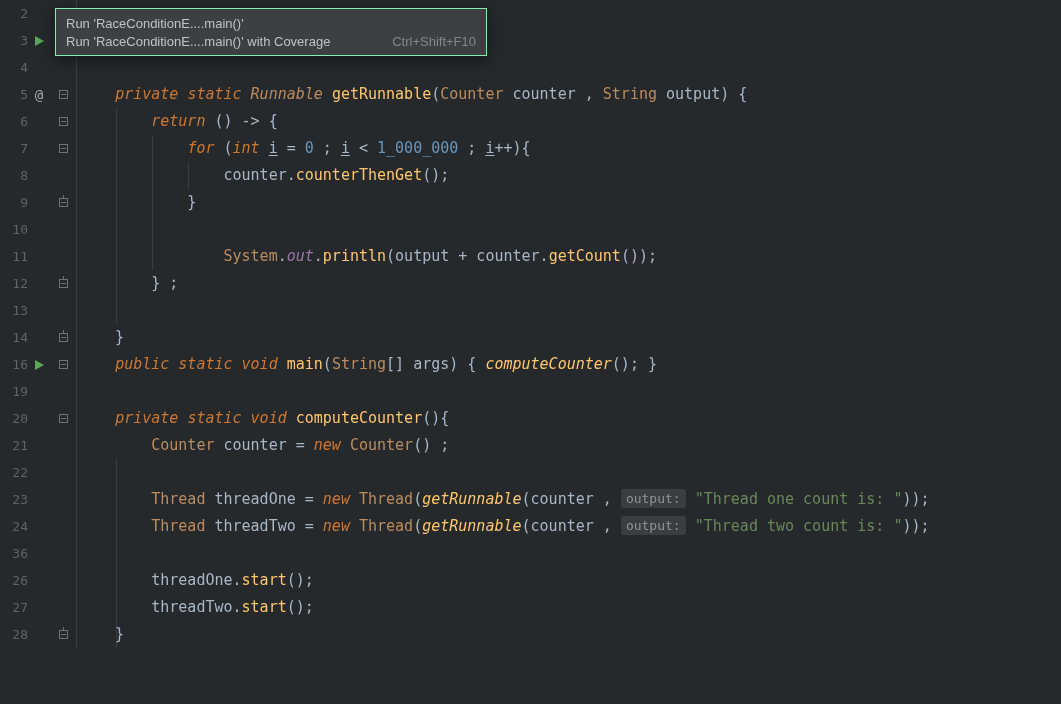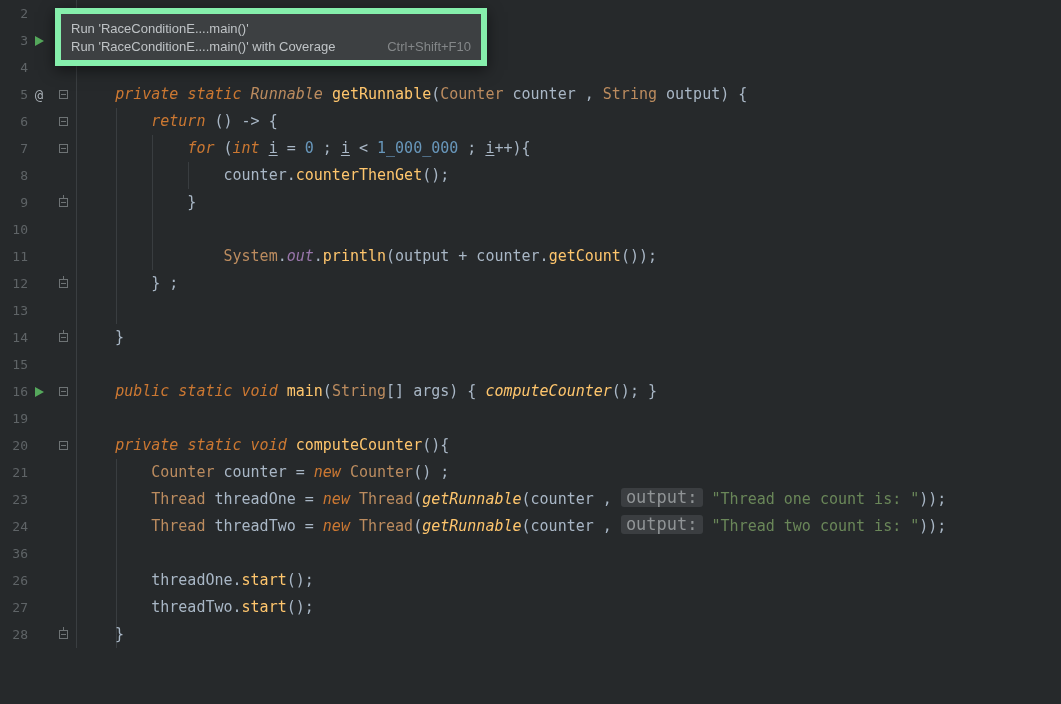--- a/index.html
+++ b/index.html
@@ -38,27 +38,27 @@
   .tk-mdecl { color:var(--method); }
   .tk-mcall { color:var(--method); }
   .tk-mcalli{ color:var(--method); font-style:italic; }
   .tk-num   { color:var(--number); }
   .tk-str   { color:var(--string); }
   .tk-fld   { color:var(--field); font-style:italic; }
   .tk-u     { color:var(--fg); text-decoration:underline; text-underline-offset:2px; }
 
   .inlay {
     display:inline-block; background:var(--inlay-bg); color:var(--inlay-fg);
-    border-radius:3px; padding:0 5px; font-size:17px; line-height:19px;
+    border-radius:3px; padding:0 5px; font-size:13px; line-height:19px;
     position:relative; top:-1px;
   }
 
   .menu {
     position:absolute; left:55px; top:8px; width:432px; z-index:10;
-    background:var(--popup-bg); border:6px solid #86efac;
+    background:var(--popup-bg); border:1px solid #86efac;
     box-shadow:0 4px 14px rgba(0,0,0,.5);
     padding:5px 0;
     font-family:"Liberation Sans", sans-serif; font-size:13px; color:var(--popup-fg);
   }
   .menu-item { display:flex; align-items:center; height:18px; padding:0 10px; }
   .shortcut { margin-left:auto; color:var(--popup-shortcut); }
 </style>
 </head>
 <body>
 
@@ -76,25 +76,25 @@
       <div class="line"><div class="ln">5</div><div class="gicon"><div class="at">@</div></div><div class="gfold"><div class="fold fold-start"></div></div><div class="codetext"><span class="tk-d">    </span><span class="tk-kw">private</span><span class="tk-d"> </span><span class="tk-kw">static</span><span class="tk-d"> </span><span class="tk-clsi">Runnable</span><span class="tk-d"> </span><span class="tk-mdecl">getRunnable</span><span class="tk-d">(</span><span class="tk-cls">Counter</span><span class="tk-d"> counter , </span><span class="tk-cls">String</span><span class="tk-d"> output) {</span></div></div>
       <div class="line"><div class="ln">6</div><div class="gicon"></div><div class="gfold"><div class="fold fold-start"></div></div><div class="codetext"><span class="tk-d">        </span><span class="tk-kw">return</span><span class="tk-d"> () -&gt; {</span></div></div>
       <div class="line"><div class="ln">7</div><div class="gicon"></div><div class="gfold"><div class="fold fold-start"></div></div><div class="codetext"><span class="tk-d">            </span><span class="tk-kw">for</span><span class="tk-d"> (</span><span class="tk-kw">int</span><span class="tk-d"> </span><span class="tk-u">i</span><span class="tk-d"> = </span><span class="tk-num">0</span><span class="tk-d"> ; </span><span class="tk-u">i</span><span class="tk-d"> &lt; </span><span class="tk-num">1_000_000</span><span class="tk-d"> ; </span><span class="tk-u">i</span><span class="tk-d">++){</span></div></div>
       <div class="line"><div class="ln">8</div><div class="gicon"></div><div class="gfold"></div><div class="codetext"><span class="tk-d">                counter.</span><span class="tk-mcall">counterThenGet</span><span class="tk-d">();</span></div></div>
       <div class="line"><div class="ln">9</div><div class="gicon"></div><div class="gfold"><div class="fold fold-end"></div></div><div class="codetext"><span class="tk-d">            }</span></div></div>
       <div class="line"><div class="ln">10</div><div class="gicon"></div><div class="gfold"></div><div class="codetext"></div></div>
       <div class="line"><div class="ln">11</div><div class="gicon"></div><div class="gfold"></div><div class="codetext"><span class="tk-d">                </span><span class="tk-cls">System</span><span class="tk-d">.</span><span class="tk-fld">out</span><span class="tk-d">.</span><span class="tk-mcall">println</span><span class="tk-d">(output + counter.</span><span class="tk-mcall">getCount</span><span class="tk-d">());</span></div></div>
       <div class="line"><div class="ln">12</div><div class="gicon"></div><div class="gfold"><div class="fold fold-end"></div></div><div class="codetext"><span class="tk-d">        } ;</span></div></div>
       <div class="line"><div class="ln">13</div><div class="gicon"></div><div class="gfold"></div><div class="codetext"></div></div>
       <div class="line"><div class="ln">14</div><div class="gicon"></div><div class="gfold"><div class="fold fold-end"></div></div><div class="codetext"><span class="tk-d">    }</span></div></div>
-      <div class="line"><div class="ln">15</div><div class="gicon"></div><div class="gfold"></div><div class="codetext"></div></div>
       <div class="line"><div class="ln">16</div><div class="gicon"><div class="play"></div></div><div class="gfold"><div class="fold fold-start"></div></div><div class="codetext"><span class="tk-d">    </span><span class="tk-kw">public</span><span class="tk-d"> </span><span class="tk-kw">static</span><span class="tk-d"> </span><span class="tk-kw">void</span><span class="tk-d"> </span><span class="tk-mdecl">main</span><span class="tk-d">(</span><span class="tk-cls">String</span><span class="tk-d">[] args) { </span><span class="tk-mcalli">computeCounter</span><span class="tk-d">(); }</span></div></div>
       <div class="line"><div class="ln">19</div><div class="gicon"></div><div class="gfold"></div><div class="codetext"></div></div>
       <div class="line"><div class="ln">20</div><div class="gicon"></div><div class="gfold"><div class="fold fold-start"></div></div><div class="codetext"><span class="tk-d">    </span><span class="tk-kw">private</span><span class="tk-d"> </span><span class="tk-kw">static</span><span class="tk-d"> </span><span class="tk-kw">void</span><span class="tk-d"> </span><span class="tk-mdecl">computeCounter</span><span class="tk-d">(){</span></div></div>
       <div class="line"><div class="ln">21</div><div class="gicon"></div><div class="gfold"></div><div class="codetext"><span class="tk-d">        </span><span class="tk-cls">Counter</span><span class="tk-d"> counter = </span><span class="tk-kw">new</span><span class="tk-d"> </span><span class="tk-cls">Counter</span><span class="tk-d">() ;</span></div></div>
+      <div class="line"><div class="ln">22</div><div class="gicon"></div><div class="gfold"></div><div class="codetext"></div></div>
       <div class="line"><div class="ln">23</div><div class="gicon"></div><div class="gfold"></div><div class="codetext"><span class="tk-d">        </span><span class="tk-cls">Thread</span><span class="tk-d"> threadOne = </span><span class="tk-kw">new</span><span class="tk-d"> </span><span class="tk-cls">Thread</span><span class="tk-d">(</span><span class="tk-mcalli">getRunnable</span><span class="tk-d">(counter , </span><span class="inlay">output:</span><span class="tk-d"> </span><span class="tk-str">"Thread one count is: "</span><span class="tk-d">));</span></div></div>
       <div class="line"><div class="ln">24</div><div class="gicon"></div><div class="gfold"></div><div class="codetext"><span class="tk-d">        </span><span class="tk-cls">Thread</span><span class="tk-d"> threadTwo = </span><span class="tk-kw">new</span><span class="tk-d"> </span><span class="tk-cls">Thread</span><span class="tk-d">(</span><span class="tk-mcalli">getRunnable</span><span class="tk-d">(counter , </span><span class="inlay">output:</span><span class="tk-d"> </span><span class="tk-str">"Thread two count is: "</span><span class="tk-d">));</span></div></div>
       <div class="line"><div class="ln">36</div><div class="gicon"></div><div class="gfold"></div><div class="codetext"></div></div>
       <div class="line"><div class="ln">26</div><div class="gicon"></div><div class="gfold"></div><div class="codetext"><span class="tk-d">        threadOne.</span><span class="tk-mcall">start</span><span class="tk-d">();</span></div></div>
       <div class="line"><div class="ln">27</div><div class="gicon"></div><div class="gfold"></div><div class="codetext"><span class="tk-d">        threadTwo.</span><span class="tk-mcall">start</span><span class="tk-d">();</span></div></div>
       <div class="line"><div class="ln">28</div><div class="gicon"></div><div class="gfold"><div class="fold fold-end"></div></div><div class="codetext"><span class="tk-d">    }</span></div></div>
     </div>
 
   <div class="menu">
     <div class="menu-item">

